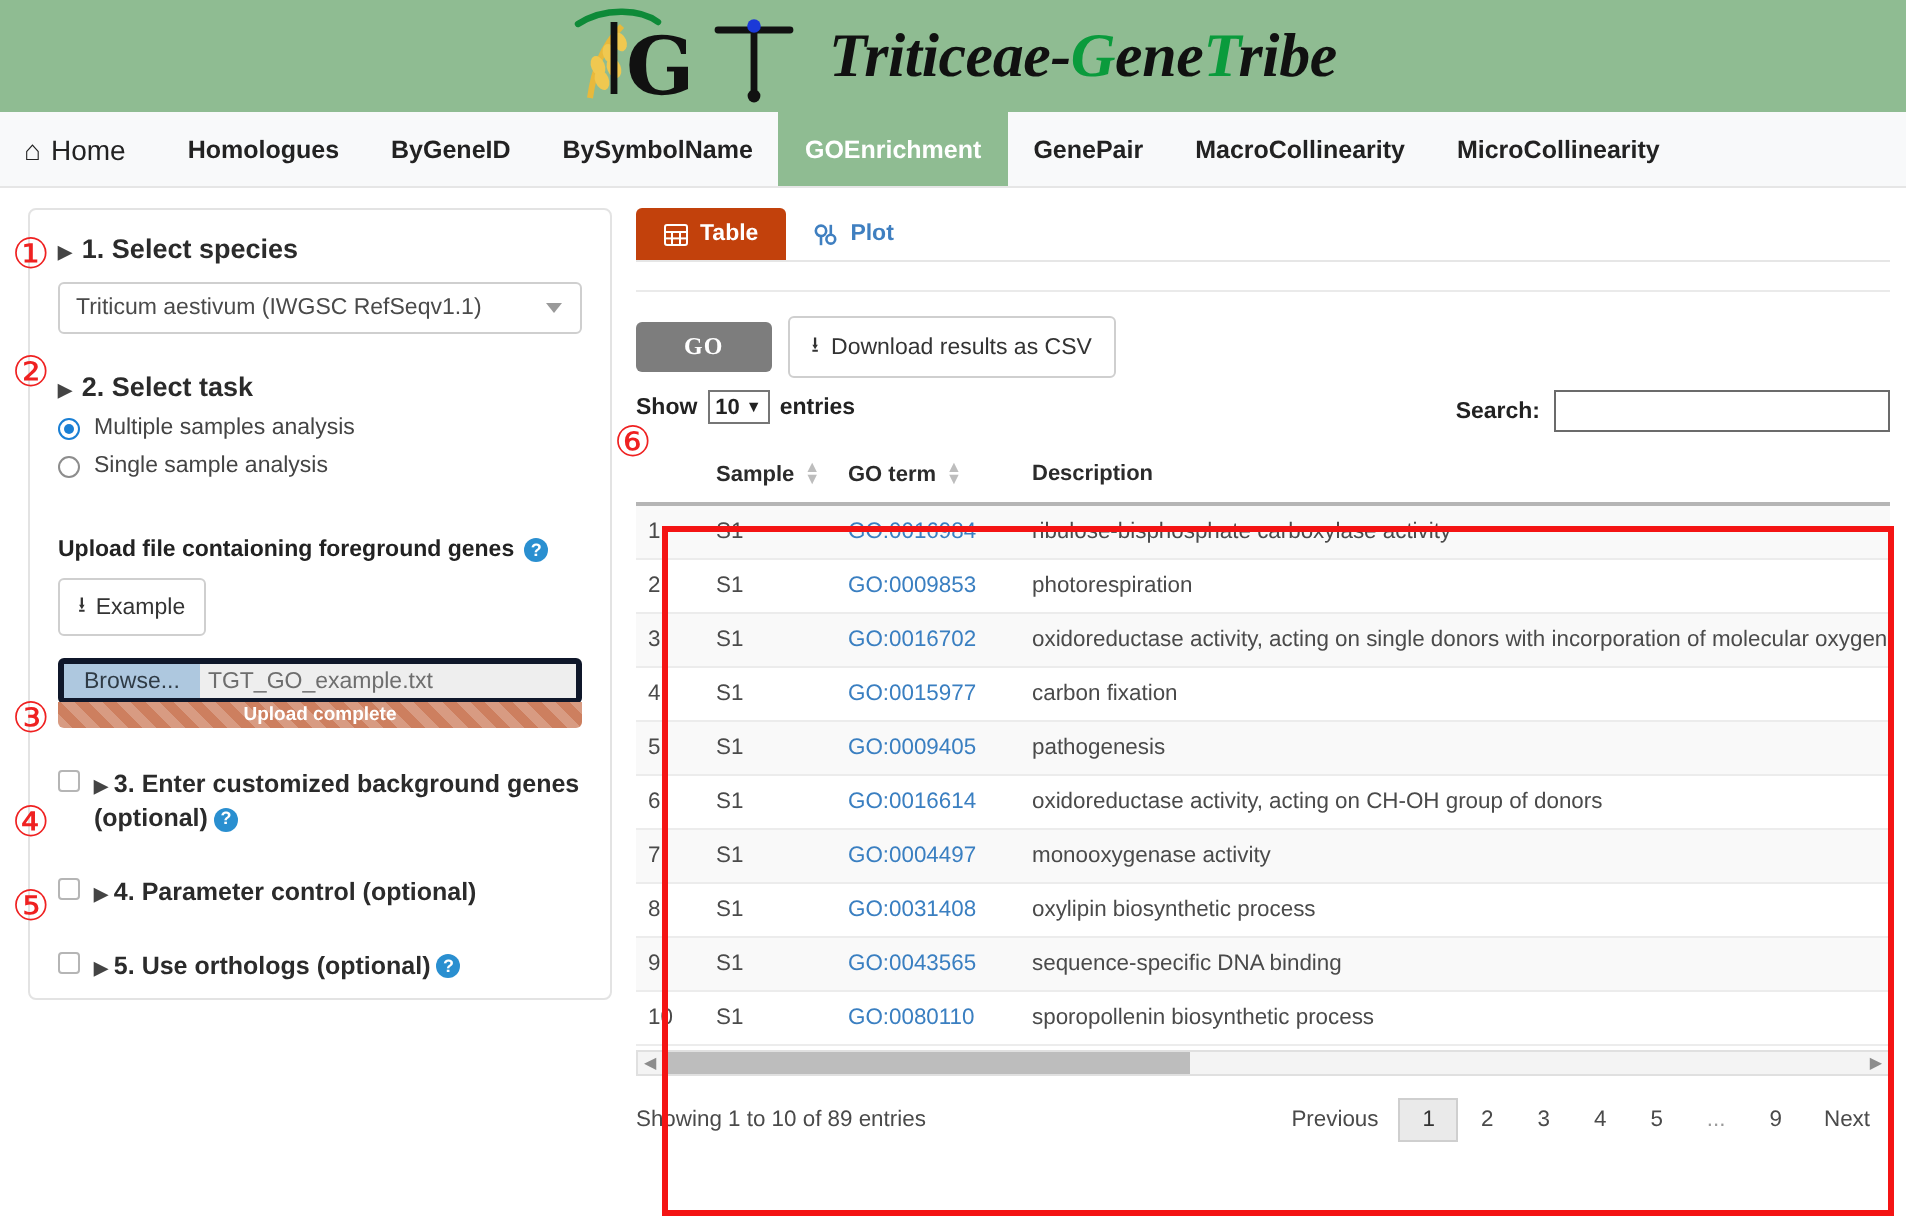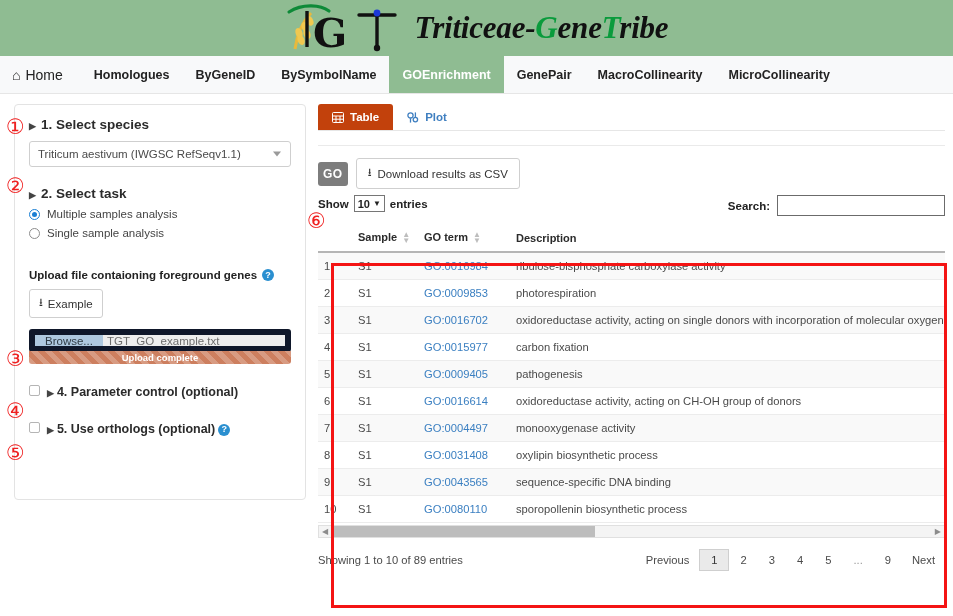--- a/index.html
+++ b/index.html
@@ -135,21 +135,21 @@
     margin-top: 8px;
     display: inline-flex; align-items:center; gap:5px;
     border: 1px solid #cfcfcf; border-radius: 3px;
     background: #fff; font-size: 11.5px; color: #333;
     padding: 4px 9px; cursor: pointer;
   }
   .dl-glyph { font-size: 11px; }
   .file-input {
     margin-top: 11px;
     display: flex; align-items: stretch;
-    border: 6px solid #0f172a; border-radius: 3px; overflow:hidden;
+    border: 3px solid #0f172a; border-radius: 3px; overflow:hidden;
     height: 23px; background: #eeeeee;
   }
   .file-btn {
     background: #aec8df; color: #2f3b45;
     font-size: 11.5px; display:flex; align-items:center;
     padding: 0 10px; cursor: pointer;
   }
   .file-name {
     flex:1; display:flex; align-items:center; padding: 0 4px;
     font-size: 11.5px; color: #6e6e6e; background: #eeeeee;
@@ -199,21 +199,21 @@
     line-height: 1.55;
     padding: 7px 10px;
     border-radius: 2px;
   }
   .divider { border-top: 1px solid #eaeaea; margin-top: 14px; }
 
   .actions { display:flex; align-items:center; gap:8px; margin-top: 12px; }
   .go-btn {
     background: #7d7d7d; color:#fff;
     font-size: 12px; font-weight: bold; letter-spacing: .5px;
-    padding: 5px 5px; border-radius: 3px; cursor: pointer;
+    padding: 5px 24px; border-radius: 3px; cursor: pointer; font-family: Liberation Serif, serif;
   }
   .csv-btn {
     border:1px solid #cfcfcf; background:#fff; color:#333;
     font-size: 11.5px; padding: 5px 11px; border-radius:3px;
     display:inline-flex; align-items:center; gap:6px; cursor:pointer;
   }
   .controls-row {
     display:flex; align-items:flex-start; justify-content:space-between;
     margin-top: 6px;
   }
@@ -384,20 +384,26 @@
     <div class="file-input">
       <div class="file-btn">
           <span>Browse...</span>
         </div>
       <div class="file-name">TGT_GO_example.txt</div>
     </div>
     <div class="progress">
       <span>Upload complete</span>
     </div>
 
+    <div class="opt-row">
+      <span class="chk"></span>
+      <span class="opt-title">
+        <span class="caret">▶</span><span>3. Enter customized background genes (optional)</span><span class="help-icon inline-help">?</span>
+      </span>
+    </div>
 
     <div class="opt-row">
       <span class="chk"></span>
       <span class="opt-title">
         <span class="caret">▶</span><span>4. Parameter control (optional)</span>
       </span>
     </div>
 
     <div class="opt-row">
       <span class="chk"></span>

